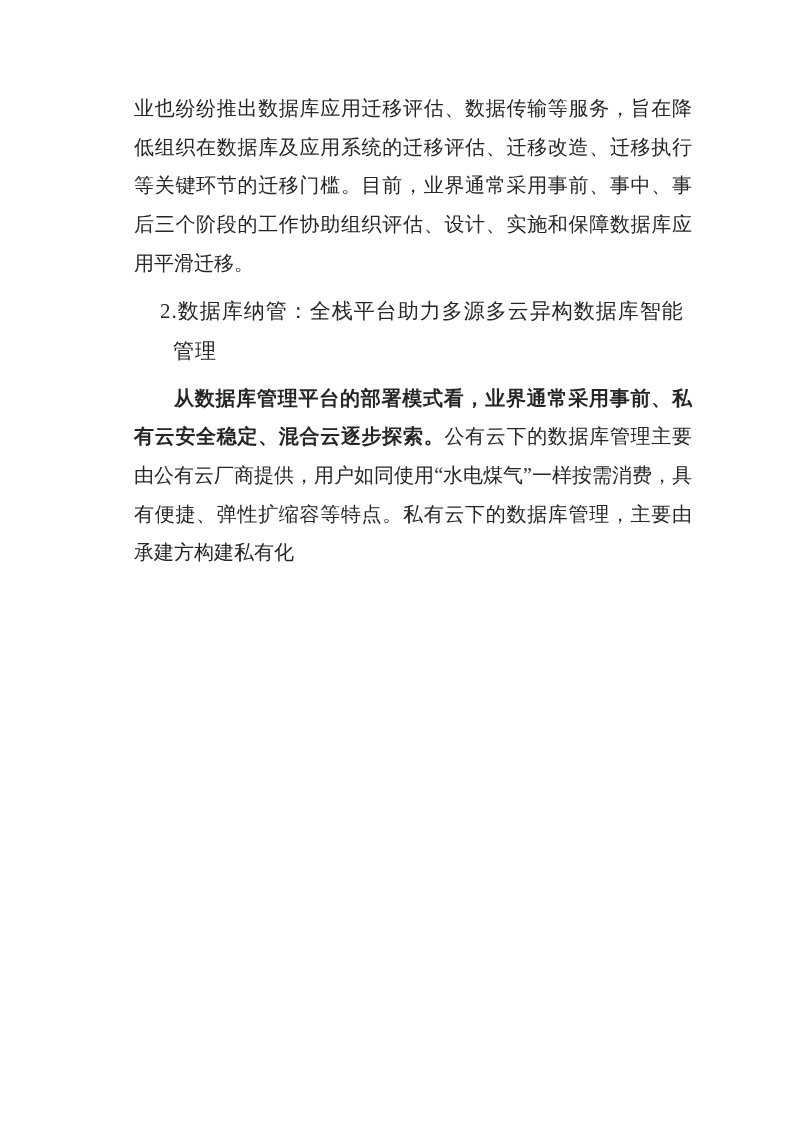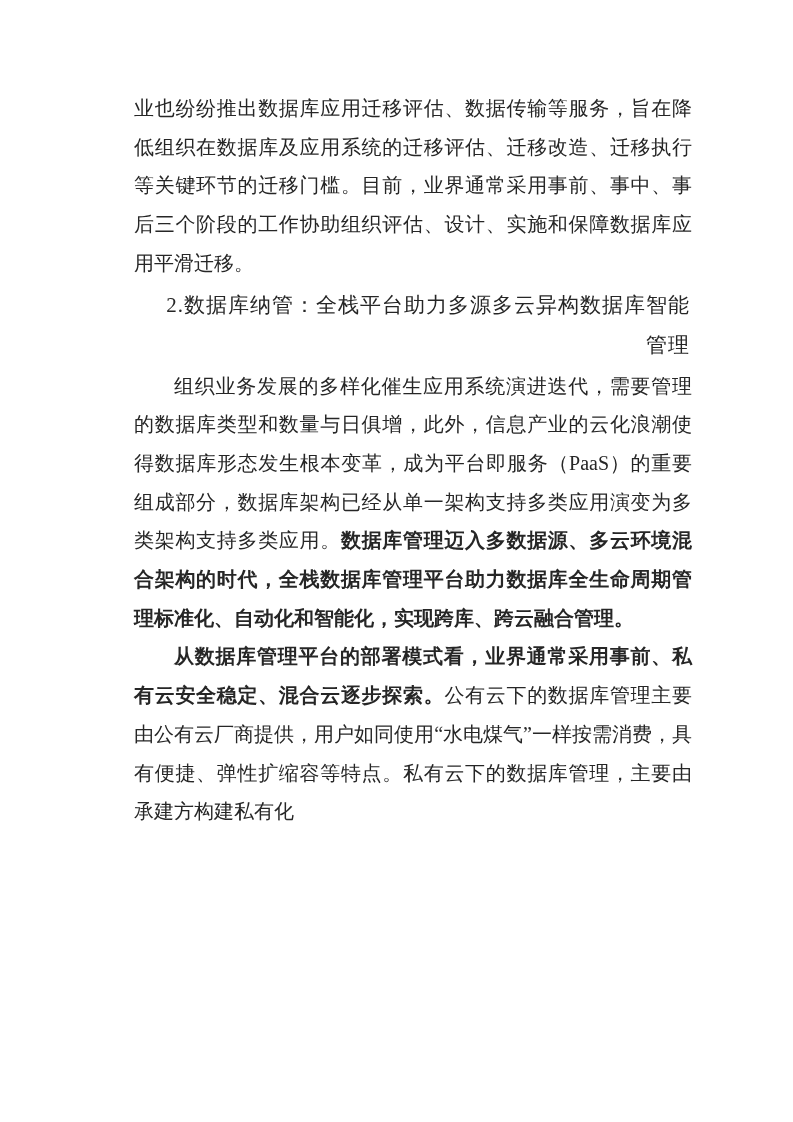--- a/index.html
+++ b/index.html
@@ -34,27 +34,27 @@
     font-size: 20px;
     line-height: 38.7px;
     text-align: justify;
     text-justify: inter-ideograph;
     letter-spacing: 0px;
   }
   p.body-para.indent {
     text-indent: 2em;
   }
   p.heading {
-    margin: 2px;
+    margin: 8px;
     margin-left: 39px;
     text-indent: -13px;
     font-size: 21px;
     line-height: 40px;
     font-weight: 500;
-    text-align: right;
+    text-align: left;
     letter-spacing: 1px;
   }
   .run { }
   .run-bold {
     font-family: "Liberation Sans", sans-serif;
     font-weight: bold;
   }
   .page-number {
     position: absolute;
     left: 0;
@@ -66,17 +66,16 @@
     font-family: "Liberation Serif", serif;
   }
 </style>
 </head>
 <body>
 
 <div class="page">
   <div class="content" id="doc-content">
       <p class="body-para"><span class="run">业也纷纷推出数据库应用迁移评估、数据传输等服务，旨在降低组织在数据库及应用系统的迁移评估、迁移改造、迁移执行等关键环节的迁移门槛。目前，业界通常采用事前、事中、事后三个阶段的工作协助组织评估、设计、实施和保障数据库应用平滑迁移。</span></p>
       <p class="heading"><span class="run">2.数据库纳管：全栈平台助力多源多云异构数据库智能管理</span></p>
-      <p class="body-para indent"><span class="run">组织业务发展的多样化催生应用系统演进迭代，需要管理的数据库类型和数量与日俱增，此外，信息产业的云化浪潮使得数据库形态发生根本变革，成为平台即服务（PaaS）的重要组成部分，数据库架构已经从单一架构支持多类应用演变为多类架构支持多类应用。</span><span class="run run-bold">数据库管理迈入多数据源、多云环境混合架构的时代，全栈数据库管理平台助力数据库全生命周期管理标准化、自动化和智能化，实现跨库、跨云融合管理。</span></p>
       <p class="body-para indent"><span class="run run-bold">从数据库管理平台的部署模式看，业界通常采用事前、私有云安全稳定、混合云逐步探索。</span><span class="run">公有云下的数据库管理主要由公有云厂商提供，用户如同使用“水电煤气”一样按需消费，具有便捷、弹性扩缩容等特点。私有云下的数据库管理，主要由承建方构建私有化</span></p>
     </div>
   <div class="page-number">14</div>
 </div>
 
 </body></html>

